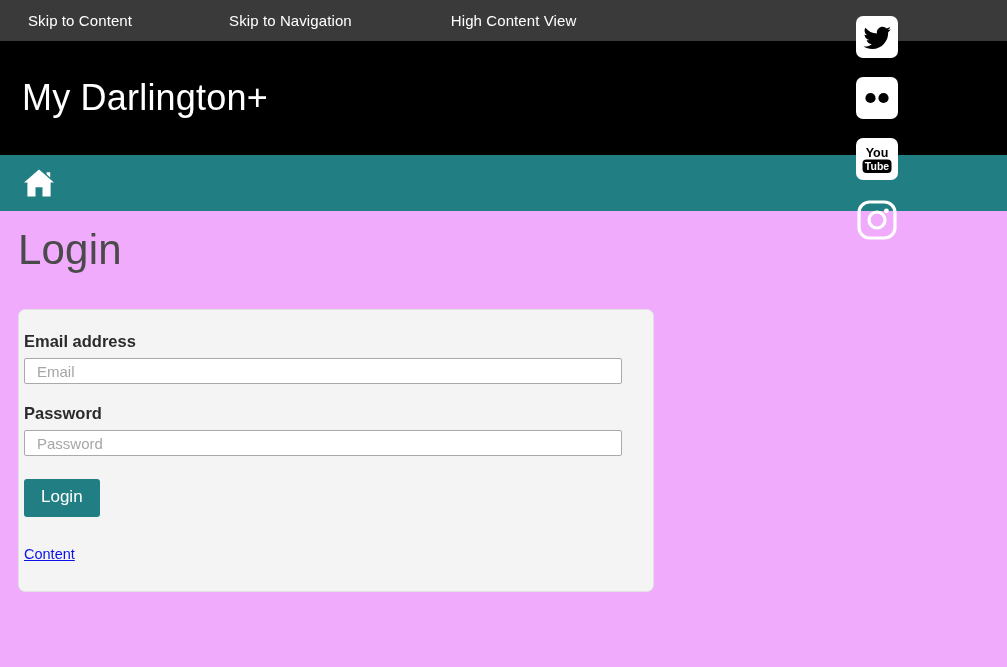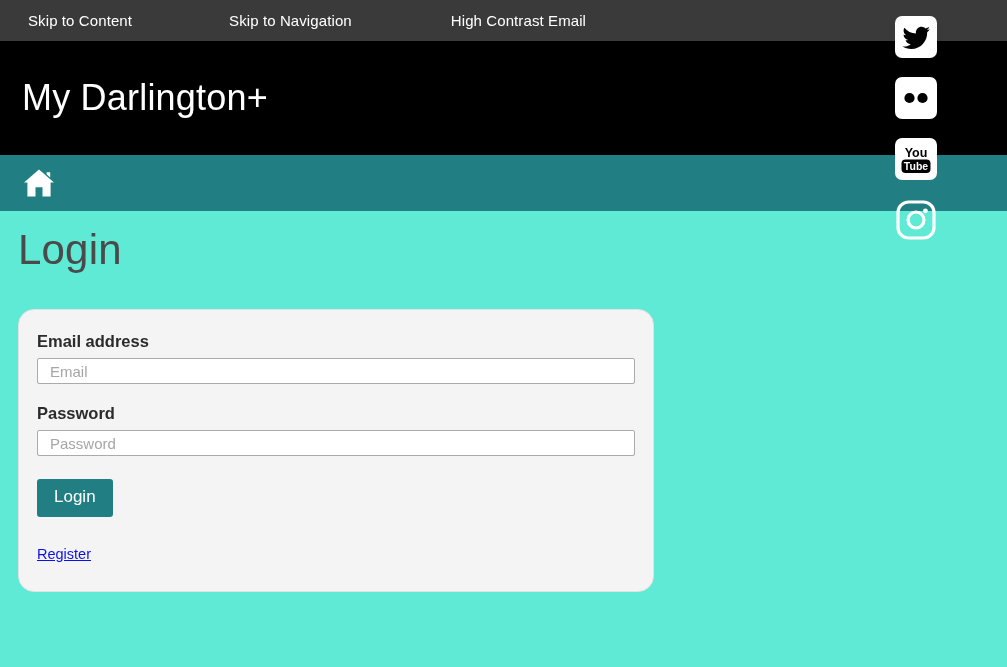--- a/index.html
+++ b/index.html
@@ -32,21 +32,21 @@
   .skipbar a.skip-content { margin-right: 57px; }
   .skipbar a.skip-nav { margin-right: 59px; }
 
   
   .masthead {
     height: 114px;
     background: #000000;
     display: flex;
     align-items: center;
     justify-content: space-between;
-    padding: 0 70px 0 22px;
+    padding: 0 109px 0 22px;
   }
   .brand {
     color: #ffffff;
     font-size: 36px;
     font-weight: 300;
     letter-spacing: .2px;
     line-height: 1;
     text-decoration: none;
     white-space: nowrap;
   }
@@ -75,40 +75,40 @@
   .home-link {
     display: block;
     width: 34px;
     height: 30px;
     line-height: 0;
   }
 
   
   .content {
     padding: 0 0 0 18px;
-    background: #5eead4;
+    background: #f0abfc;
     height: 456px;
   }
   .page-title {
     margin: 0;
     padding: 16px 0 0 0;
     font-size: 42px;
     font-weight: 300;
     color: #4a4a4a;
     letter-spacing: .2px;
     line-height: 1.1;
   }
 
   .login-panel {
     margin-top: 36px;
     width: 636px;
     background: #f4f4f4;
     border: 1px solid #e2e2e2;
-    border-radius: 16px;
-    padding: 22px 19px 26px 18px;
+    border-radius: 7px;
+    padding: 22px 19px 26px 5px;
   }
   .field-label {
     display: block;
     font-size: 16.5px;
     font-weight: bold;
     color: #2b2b2b;
     margin: 0 0 7px 0;
   }
   .field-label.pw { margin-top: 20px; }
   .text-input {
@@ -152,21 +152,21 @@
     text-decoration: underline;
     line-height: 1.55;
   }
 </style>
 </head>
 <body>
 
 <div class="skipbar">
   <a href="#" class="skip-content">Skip to Content</a>
   <a href="#" class="skip-nav">Skip to Navigation</a>
-  <a href="#">High Contrast Email</a>
+  <a href="#">High Content View</a>
 </div>
 
 <div class="masthead">
   <a href="#" class="brand">My Darlington+</a>
 
   <div class="social">
 
     <a href="#" class="social-link">
       <svg width="42" height="42" viewBox="0 0 42 42" aria-hidden="true">
         <rect x="0" y="0" width="42" height="42" rx="7" fill="#ffffff"></rect>
@@ -226,17 +226,17 @@
 
     <label class="field-label" for="email">Email address</label>
     <input id="email" class="text-input" type="text" placeholder="Email" style="">
 
     <label class="field-label pw" for="password">Password</label>
     <input id="password" class="text-input" type="password" placeholder="Password" style="">
 
     <button class="login-button">Login</button>
 
     <div class="links">
-      <a href="#">Register</a>
+      <a href="#">Content</a>
     </div>
 
   </div>
 </div>
 
 </body></html>

